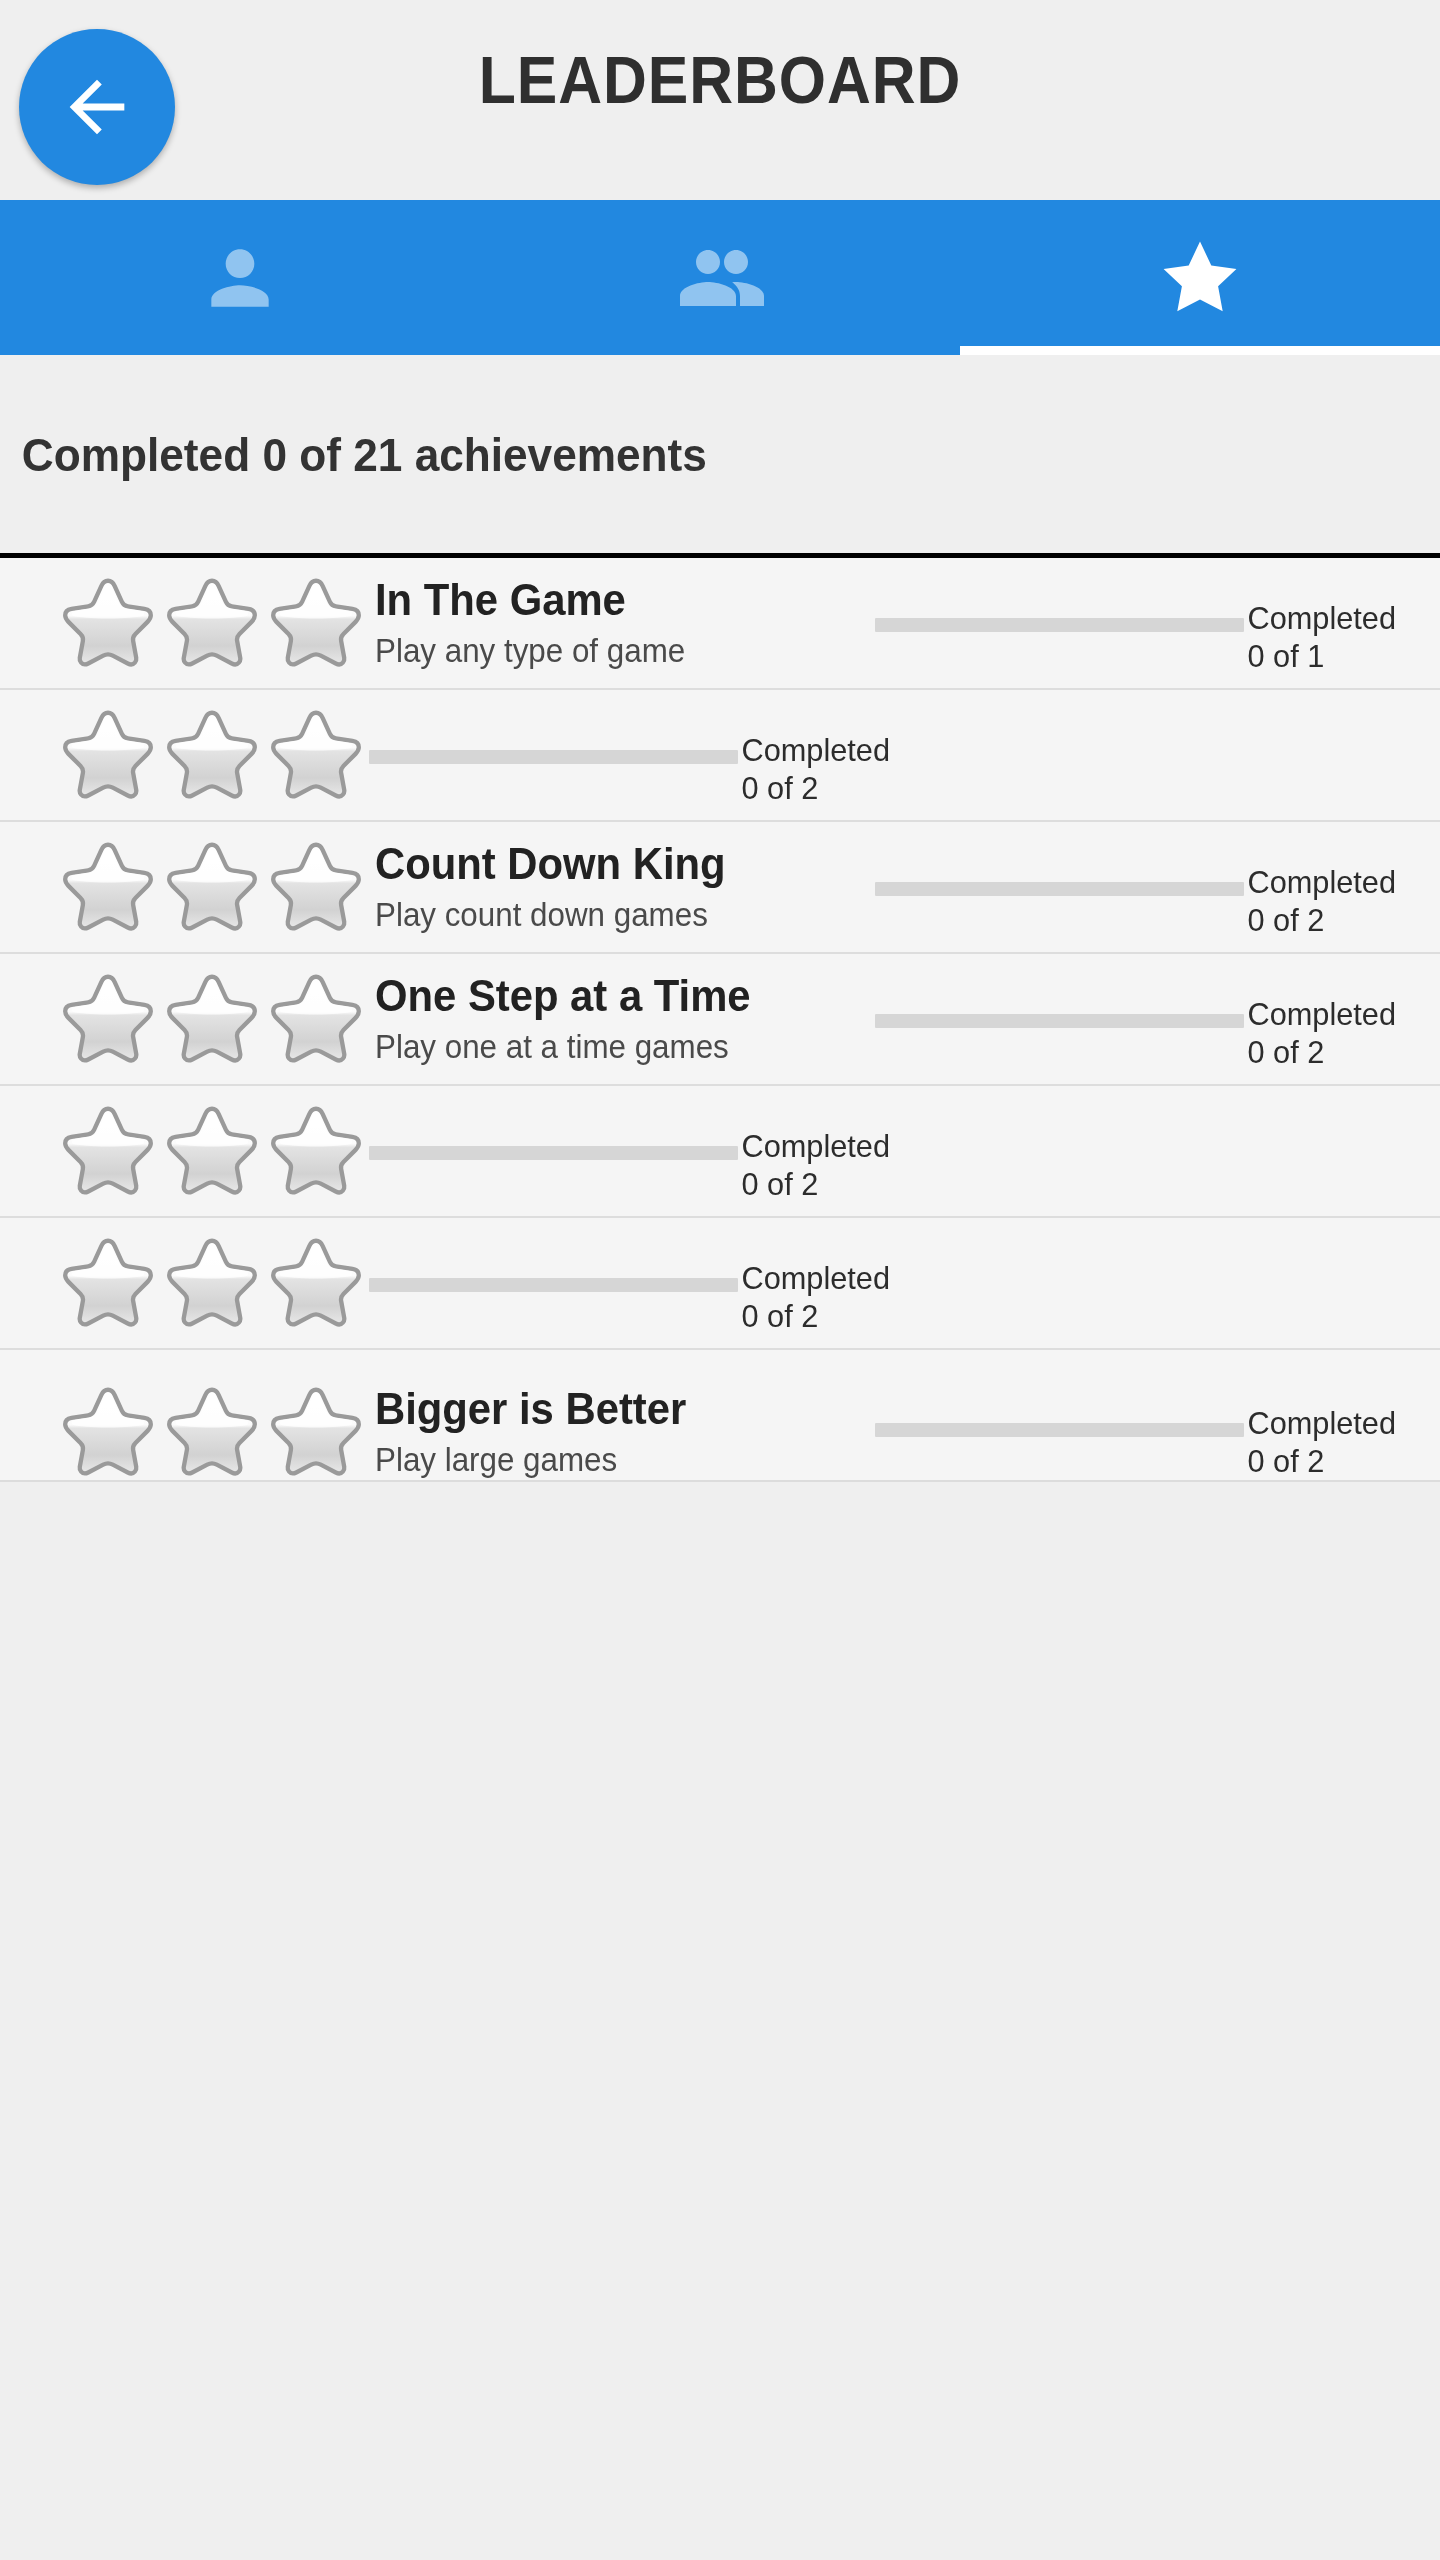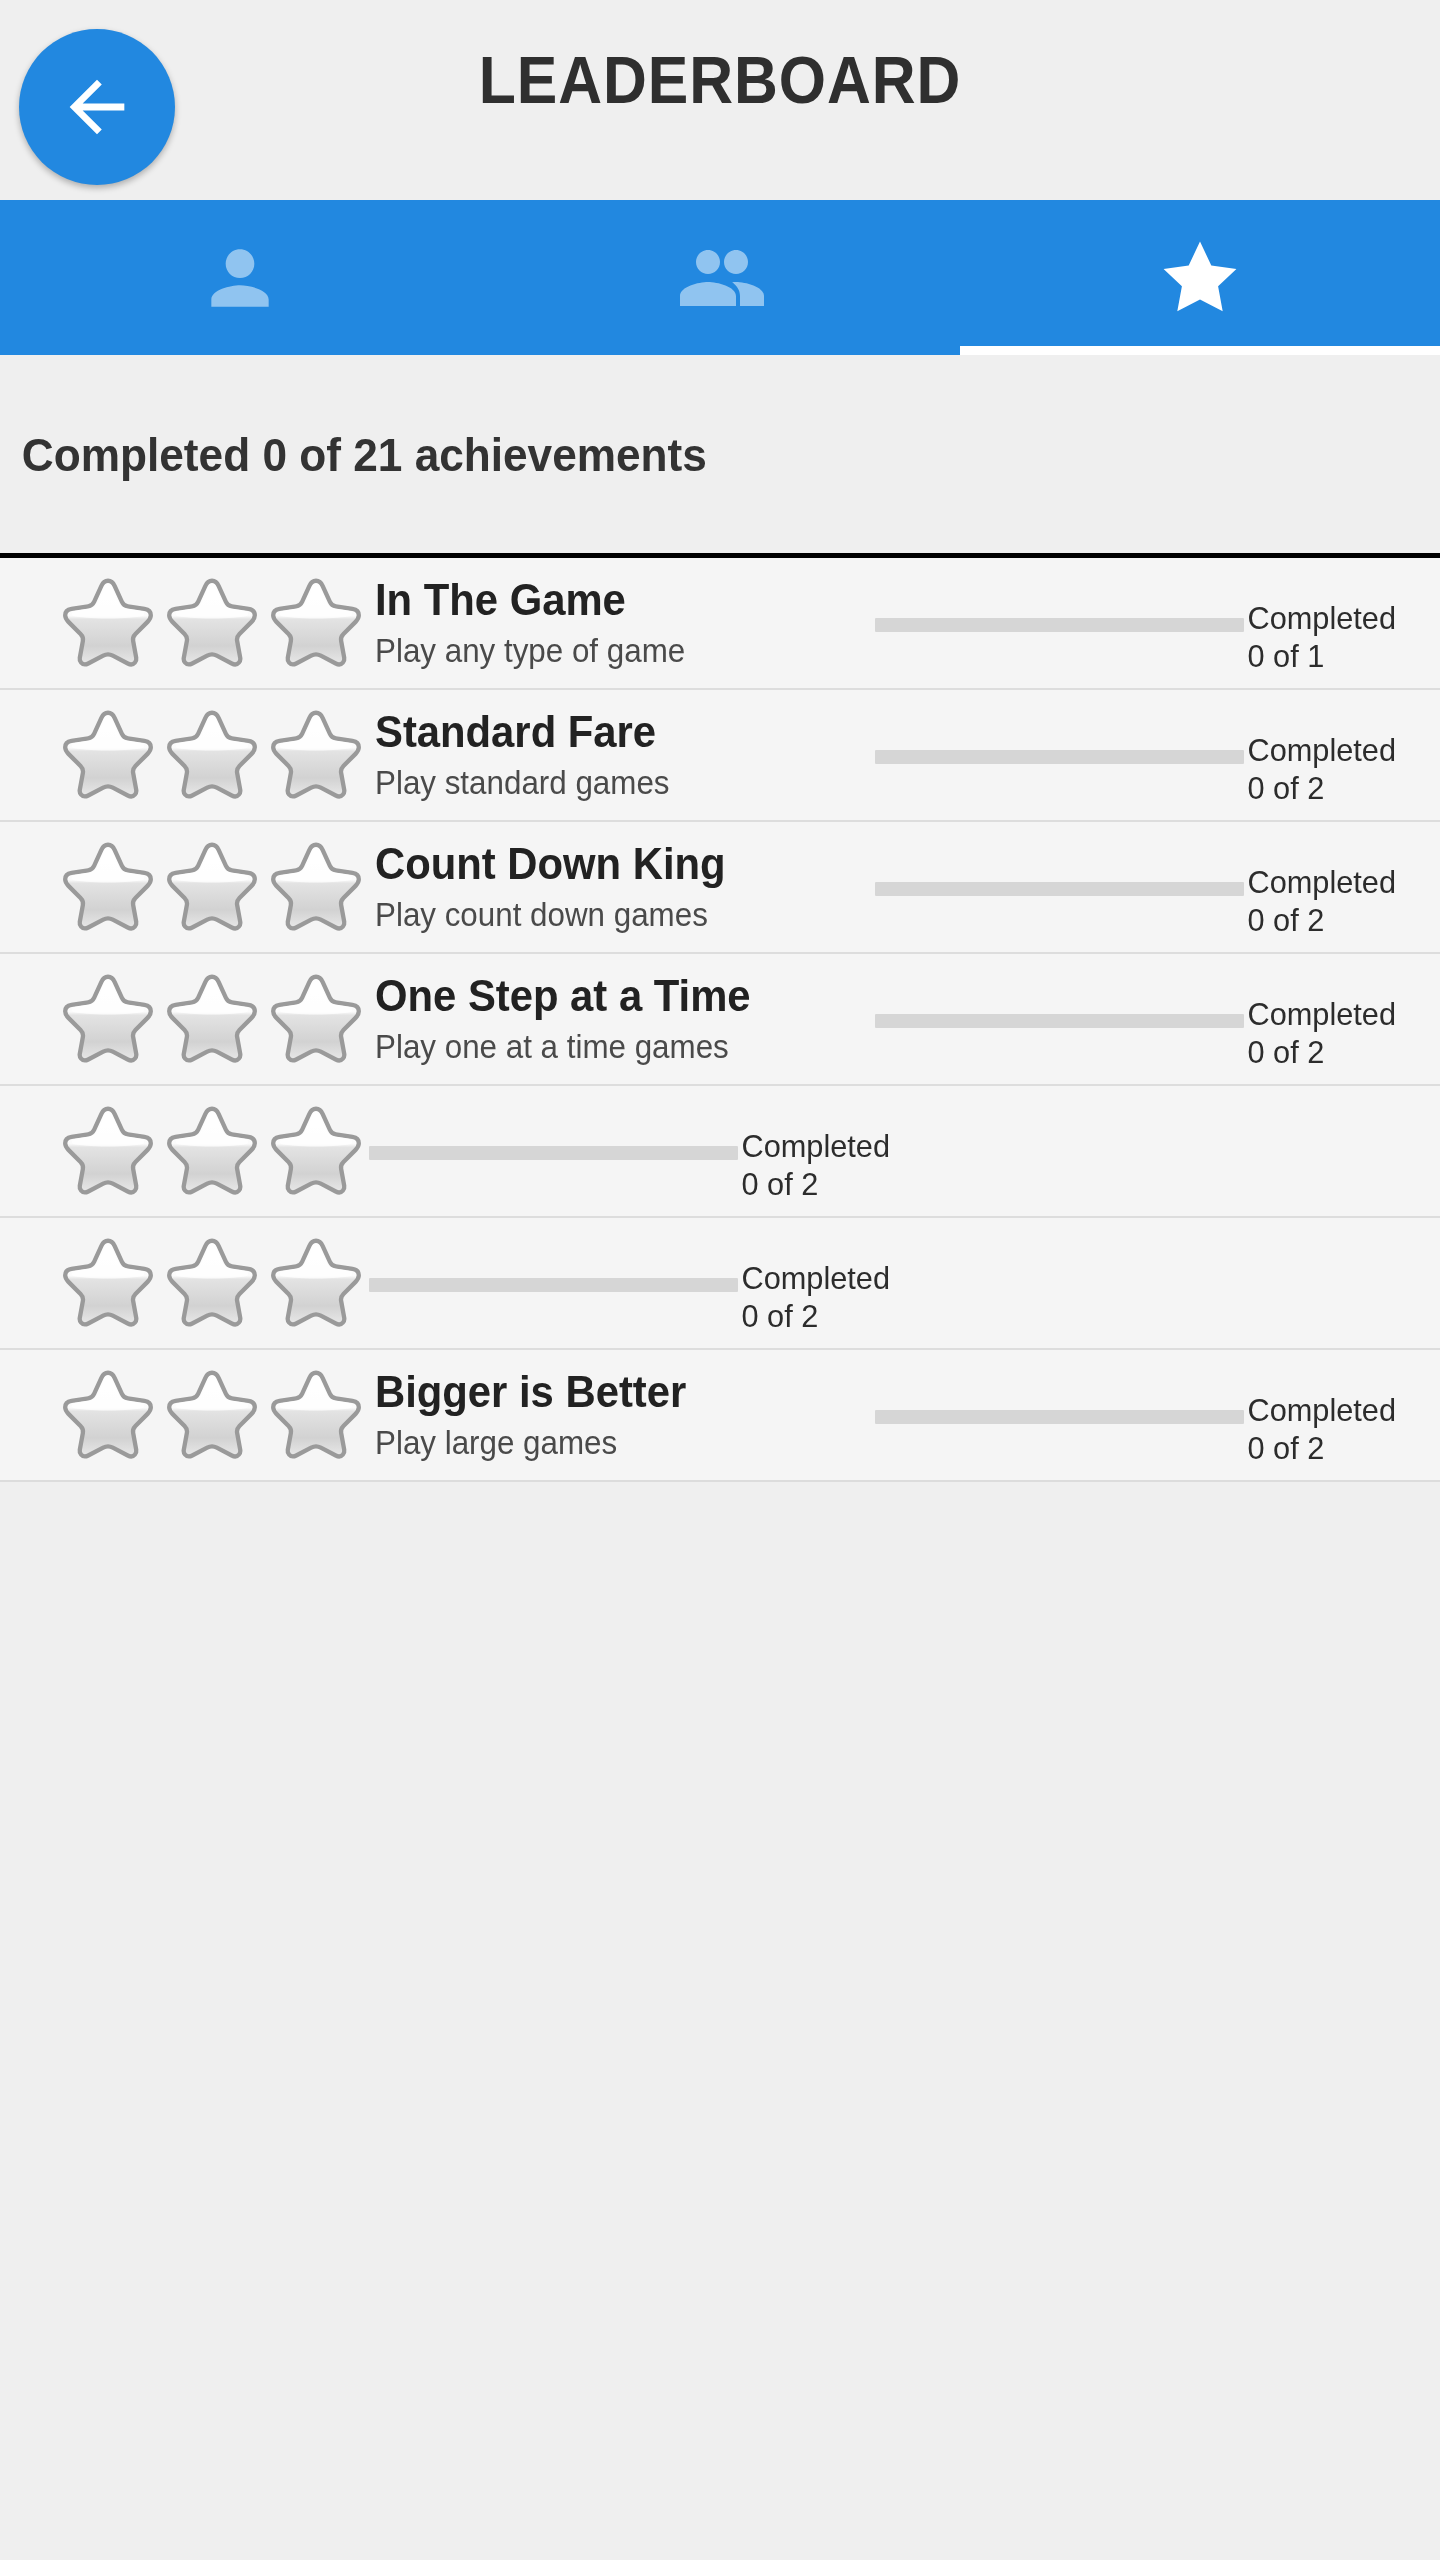--- a/index.html
+++ b/index.html
@@ -102,21 +102,21 @@
   }
   .ach-row {
     position: relative;
     height: 132px;
     border-bottom: 2px solid #dddddd;
     display: flex;
     align-items: center;
     box-sizing: border-box;
     padding-left: 44px;
   }
-  .ach-row:last-child { border-bottom: 2px solid #dcdcdc; }
+  .ach-row:last-child { border-bottom: 2px solid #dcdcdc; align-items: flex-end; }
 
   .stars {
     width: 325px;
     display: flex;
     align-items: center;
     justify-content: center;
     gap: 8px;
     padding-left: 10px;
     box-sizing: border-box;
   }
@@ -269,24 +269,20 @@
             <path d="M50 11 C52 11 53.6 12.6 54.8 15.4 L61 29 C62.6 32.4 65 34.2 68.8 34.8 L84 37.2 C86.4 37.6 87.6 38.8 87.6 40.4 C87.6 41.2 87.2 42 86.4 42.8 C80 44 68 45.4 50 45.4 C32 45.4 20 44 13.6 42.8 C12.8 42 12.4 41.2 12.4 40.4 C12.4 38.8 13.6 37.6 16 37.2 L31.2 34.8 C35 34.2 37.4 32.4 39 29 L45.2 15.4 C46.4 12.6 48 11 50 11 Z" fill="#ffffff" opacity="0.72"></path>
           </svg>
         </span>
         <span class="star-wrap">
           <svg width="96" height="96" viewBox="0 0 100 100">
             <path d="M50 6 C53 6 55.5 8 57 11.5 L64.5 28 C65.8 30.8 67.6 32.2 70.6 32.7 L88 35.4 C92.4 36.1 94.6 38.6 94.6 42 C94.6 44.4 93.4 46.6 91.2 48.8 L78.6 61.4 C76.4 63.6 75.6 65.8 76.2 68.8 L79.4 86.4 C79.7 88.2 79.2 90 78 91.3 C76.2 93.3 73.4 93.6 70.6 92.2 L55 84 C52.2 82.5 47.8 82.5 45 84 L29.4 92.2 C26.6 93.6 23.8 93.3 22 91.3 C20.8 90 20.3 88.2 20.6 86.4 L23.8 68.8 C24.4 65.8 23.6 63.6 21.4 61.4 L8.8 48.8 C6.6 46.6 5.4 44.4 5.4 42 C5.4 38.6 7.6 36.1 12 35.4 L29.4 32.7 C32.4 32.2 34.2 30.8 35.5 28 L43 11.5 C44.5 8 47 6 50 6 Z" fill="url(#starGrad)" stroke="#9a9a9a" stroke-width="4.5" stroke-linejoin="round"></path>
             <path d="M50 11 C52 11 53.6 12.6 54.8 15.4 L61 29 C62.6 32.4 65 34.2 68.8 34.8 L84 37.2 C86.4 37.6 87.6 38.8 87.6 40.4 C87.6 41.2 87.2 42 86.4 42.8 C80 44 68 45.4 50 45.4 C32 45.4 20 44 13.6 42.8 C12.8 42 12.4 41.2 12.4 40.4 C12.4 38.8 13.6 37.6 16 37.2 L31.2 34.8 C35 34.2 37.4 32.4 39 29 L45.2 15.4 C46.4 12.6 48 11 50 11 Z" fill="#ffffff" opacity="0.72"></path>
           </svg>
         </span>
       </div>
-      <div class="ach-text">
-        <div class="ach-title">Standard Fare</div>
-        <div class="ach-sub">Play standard games</div>
-      </div>
       <div class="ach-progress">
         <div class="pbar">
           <div class="pbar-fill" style="width:0%"></div>
         </div>
         <div class="pcount">Completed 0 of 2</div>
       </div>
     </div>
     <div class="ach-row">
       <div class="stars">
         <span class="star-wrap">

